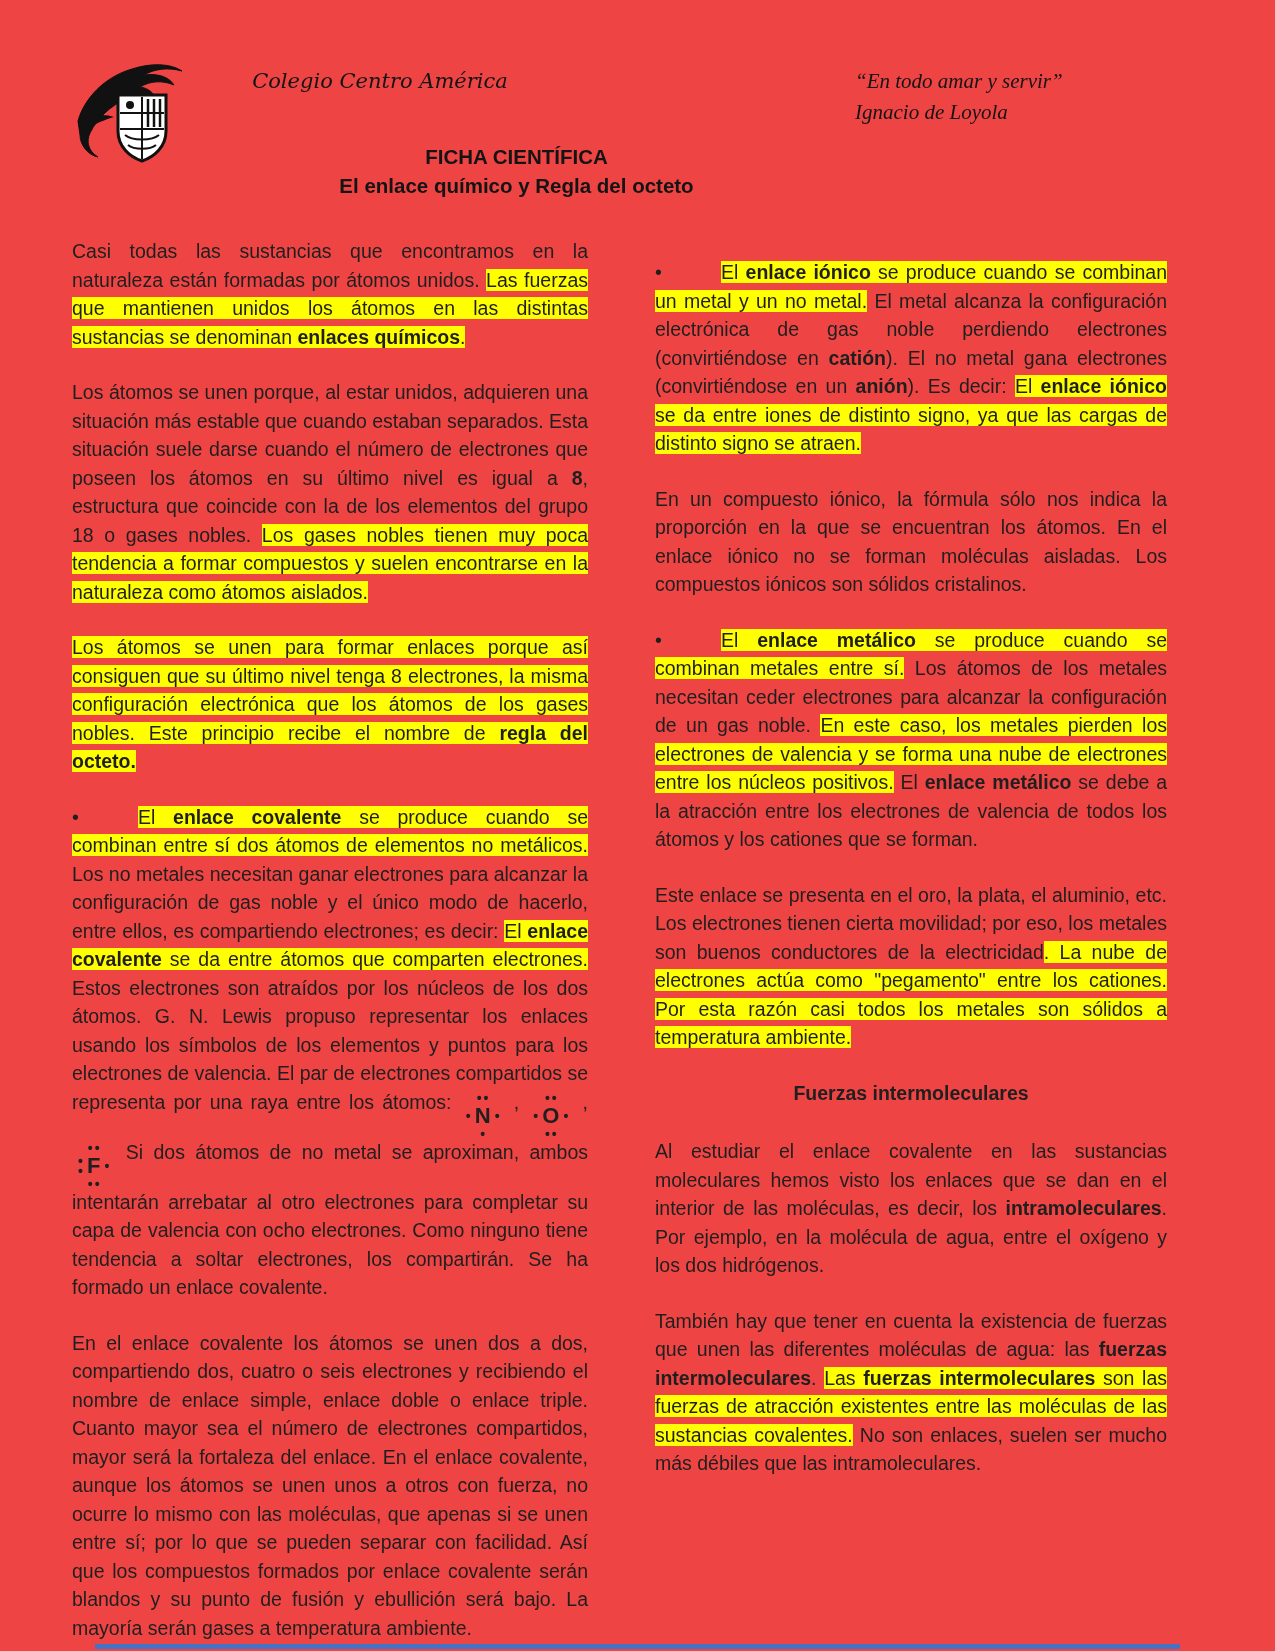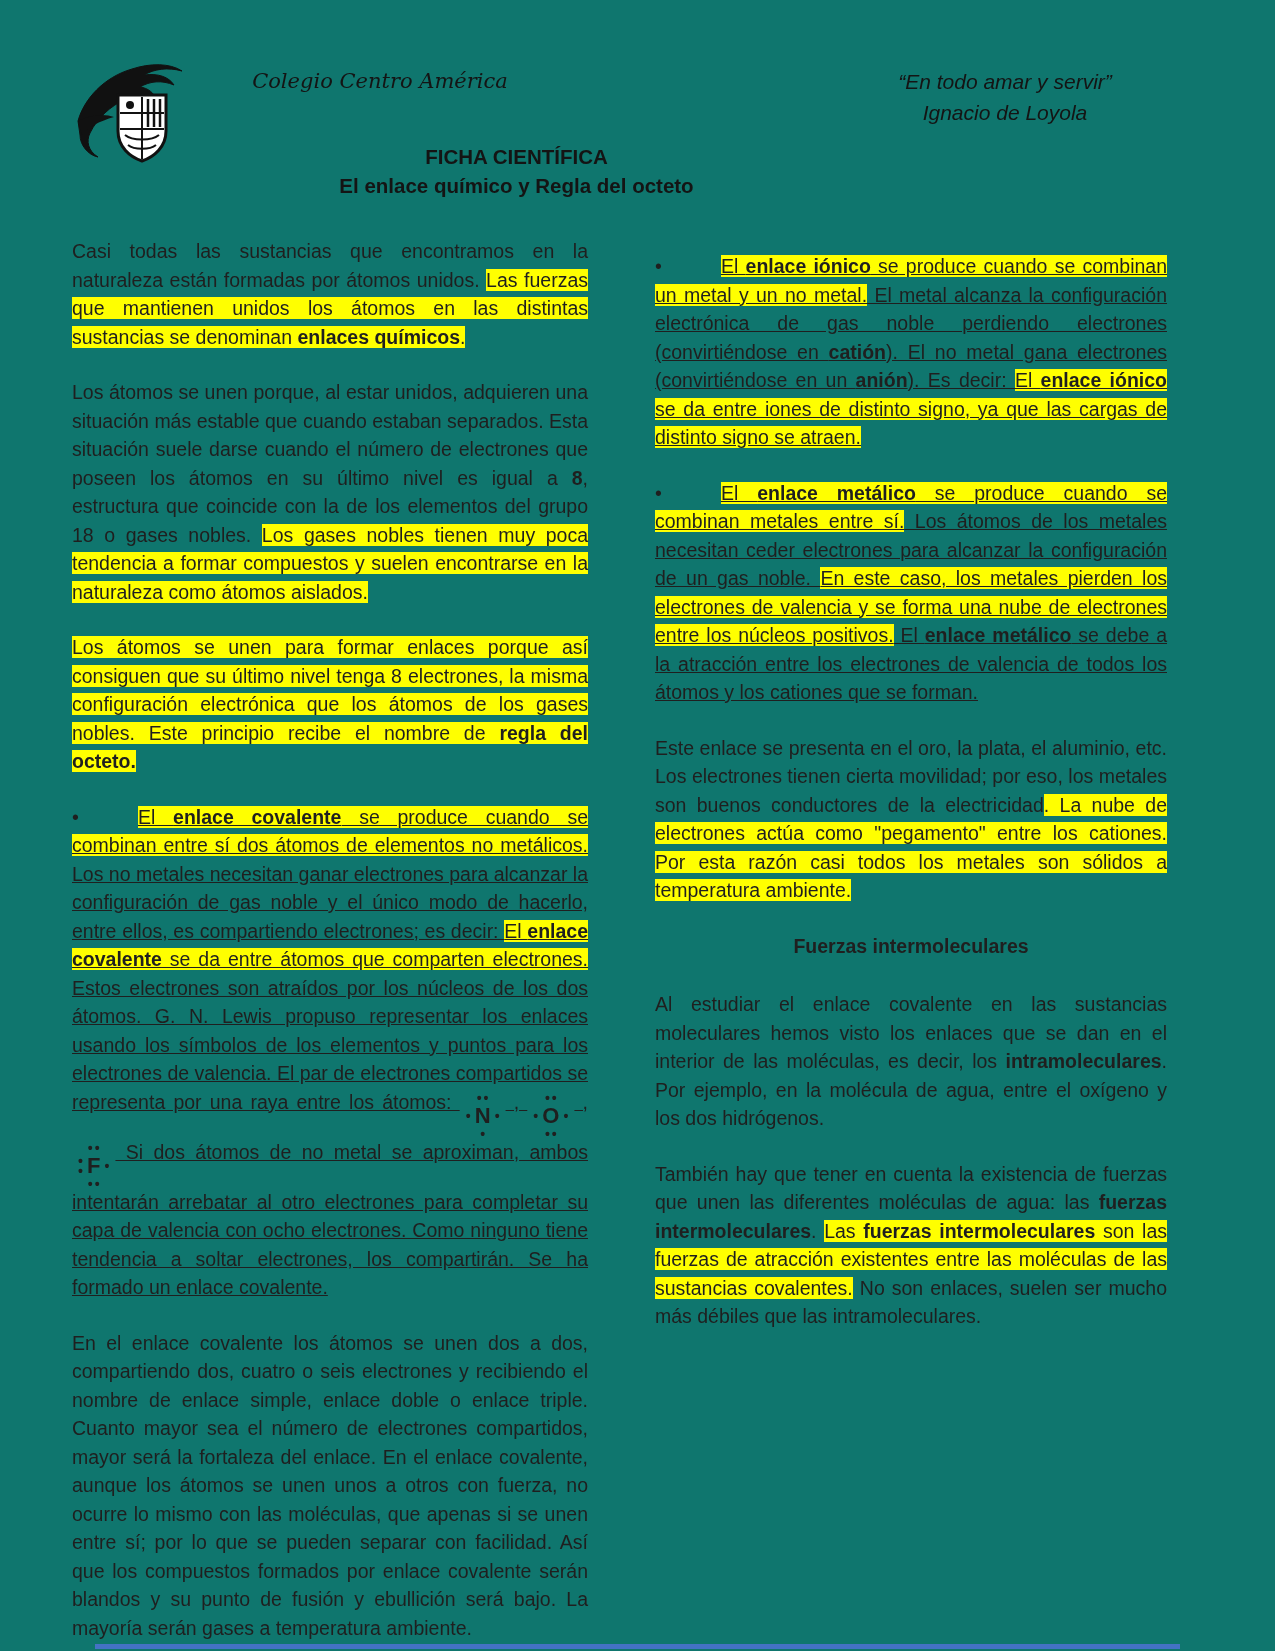--- a/index.html
+++ b/index.html
@@ -1,62 +1,62 @@
 <!DOCTYPE html>
 <html><head>
 <meta charset="utf-8">
 <style>
   * { margin:0; padding:0; box-sizing:border-box; }
   html,body { background:#ffffff; }
   .page {
     position:relative;
     width:1275px;
     height:1651px;
-    background:#0f766e;
+    background:#ef4444;
     font-family:"Liberation Sans", sans-serif;
     color:#1f1f1f;
     overflow:hidden;
   }
 
   
   .logo {
     position:absolute; left:70px; top:55px;
     width:122px; height:115px;
   }
   .school-block {
     position:absolute; left:240px; top:66px; width:280px;
     font-family:"DejaVu Serif", serif;
     font-style:italic;
     font-size:21px; line-height:31px;
     text-align:center; color:#141414;
   }
   .motto-block {
     position:absolute; left:855px; top:66px; width:300px;
-    font-family:Liberation Sans, sans-serif;
+    font-family:Liberation Serif, serif;
     font-style:italic;
     font-size:21px; line-height:31px;
-    text-align:center; color:#141414;
+    text-align:left; color:#141414;
   }
   .doc-title {
     position:absolute; left:0; top:142px; width:1033px;
     text-align:center; font-weight:bold; font-size:20.5px; line-height:29px;
     color:#141414;
   }
 
   
   .col {
     position:absolute; top:237px;
     font-size:19.5px; line-height:28.5px;
     text-align:justify;
   }
   .col-left  { left:72px;  width:516px; }
   .col-right { left:655px; width:512px; }
 
   .para { margin:0 0 27px 0; }
-  .bullet-para { margin-top:15px;text-decoration:underline; }
+  .bullet-para { margin-top:21px; }
   .heading { text-align:center; font-weight:bold; margin:6px 0 30px 0; }
 
   .bullet { display:inline-block; width:66px; }
   .b  { font-weight:bold; }
   .hl { background:#ffff00; }
 
   
   .lewis {
     position:relative; display:inline-block;
     font-weight:bold; font-size:22px; line-height:22px;
@@ -143,20 +143,21 @@
           </span><span class="d d-right">
             <i>•</i>
           </span><span class="d d-bottom">
             <i>•</i>
             <i>•</i>
           </span></span><span> Si dos átomos de no metal se aproximan, ambos intentarán arrebatar al otro electrones para completar su capa de valencia con ocho electrones. Como ninguno tiene tendencia a soltar electrones, los compartirán. Se ha formado un enlace covalente.</span></p>
       <p class="para"><span>En el enlace covalente los átomos se unen dos a dos, compartiendo dos, cuatro o seis electrones y recibiendo el nombre de enlace simple, enlace doble o enlace triple. Cuanto mayor sea el número de electrones compartidos, mayor será la fortaleza del enlace. En el enlace covalente, aunque los átomos se unen unos a otros con fuerza, no ocurre lo mismo con las moléculas, que apenas si se unen entre sí; por lo que se pueden separar con facilidad. Así que los compuestos formados por enlace covalente serán blandos y su punto de fusión y ebullición será bajo. La mayoría serán gases a temperatura ambiente.</span></p>
     </div>
   <div class="col col-right">
       <p class="para bullet-para"><span class="bullet">•</span><span class="hl" style="background: rgb(255, 255, 0);">El </span><span class="b hl" style="background: rgb(255, 255, 0);">enlace iónico</span><span class="hl" style="background: rgb(255, 255, 0);"> se produce cuando se combinan un metal y un no metal.</span><span> El metal alcanza la configuración electrónica de gas noble perdiendo electrones (convirtiéndose en </span><span class="b">catión</span><span>). El no metal gana electrones (convirtiéndose en un </span><span class="b">anión</span><span>). Es decir: </span><span class="hl" style="background: rgb(255, 255, 0);">El </span><span class="b hl" style="background: rgb(255, 255, 0);">enlace iónico</span><span class="hl" style="background: rgb(255, 255, 0);"> se da entre iones de distinto signo, ya que las cargas de distinto signo se atraen.</span></p>
+      <p class="para"><span>En un compuesto iónico, la fórmula sólo nos indica la proporción en la que se encuentran los átomos. En el enlace iónico no se forman moléculas aisladas. Los compuestos iónicos son sólidos cristalinos.</span></p>
       <p class="para bullet-para"><span class="bullet">•</span><span class="hl" style="background: rgb(255, 255, 0);">El </span><span class="b hl" style="background: rgb(255, 255, 0);">enlace metálico</span><span class="hl" style="background: rgb(255, 255, 0);"> se produce cuando se combinan metales entre sí.</span><span> Los átomos de los metales necesitan ceder electrones para alcanzar la configuración de un gas noble. </span><span class="hl" style="background: rgb(255, 255, 0);">En este caso, los metales pierden los electrones de valencia y se forma una nube de electrones entre los núcleos positivos.</span><span> El </span><span class="b">enlace metálico</span><span> se debe a la atracción entre los electrones de valencia de todos los átomos y los cationes que se forman.</span></p>
       <p class="para"><span>Este enlace se presenta en el oro, la plata, el aluminio, etc. Los electrones tienen cierta movilidad; por eso, los metales son buenos conductores de la electricidad</span><span class="hl" style="background: rgb(255, 255, 0);">. La nube de electrones actúa como "pegamento" entre los cationes. Por esta razón casi todos los metales son sólidos a temperatura ambiente.</span></p>
       <p class="para heading"><span class="b">Fuerzas intermoleculares</span></p>
       <p class="para"><span>Al estudiar el enlace covalente en las sustancias moleculares hemos visto los enlaces que se dan en el interior de las moléculas, es decir, los </span><span class="b">intramoleculares</span><span>. Por ejemplo, en la molécula de agua, entre el oxígeno y los dos hidrógenos.</span></p>
       <p class="para"><span>También hay que tener en cuenta la existencia de fuerzas que unen las diferentes moléculas de agua: las </span><span class="b">fuerzas intermoleculares</span><span>.  </span><span class="hl" style="background: rgb(255, 255, 0);">Las </span><span class="b hl" style="background: rgb(255, 255, 0);">fuerzas intermoleculares</span><span class="hl" style="background: rgb(255, 255, 0);"> son las fuerzas de atracción existentes entre las moléculas de las sustancias covalentes.</span><span> No son enlaces, suelen ser mucho más débiles que las intramoleculares.</span></p>
     </div>
 
   <div class="bottom-bar" style="background: rgb(68, 114, 196);"></div>
 
 </div>

